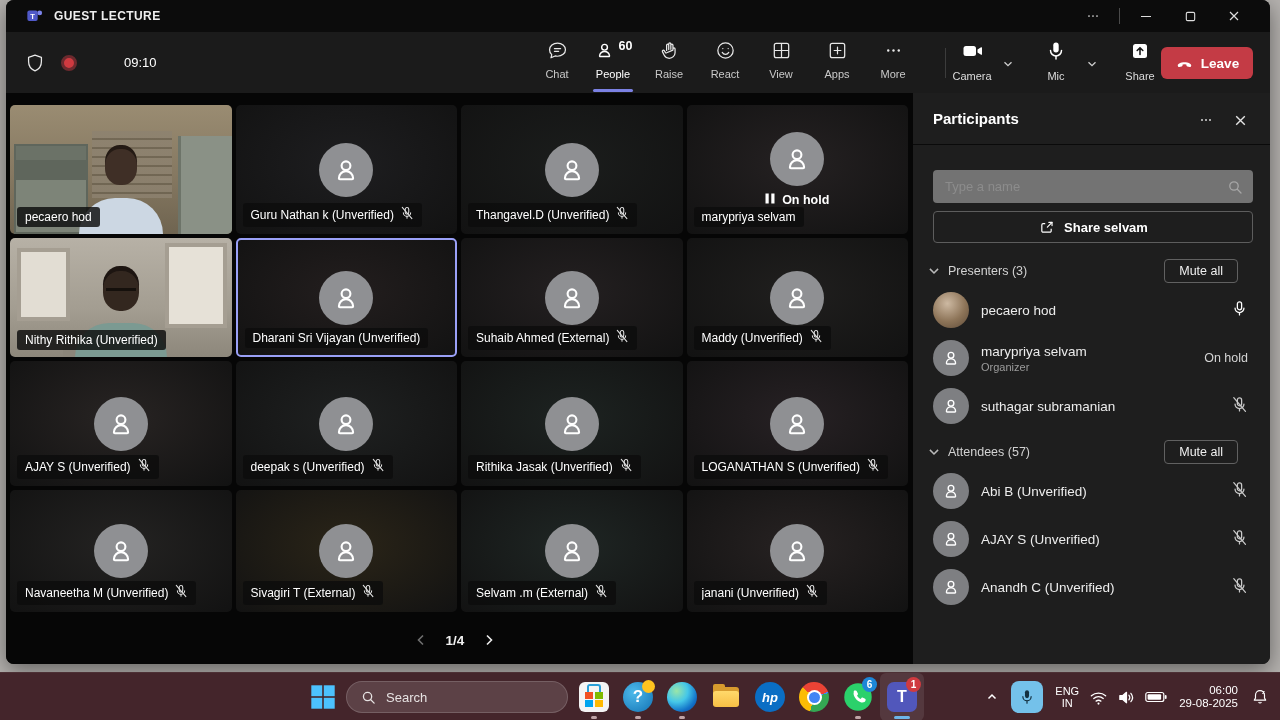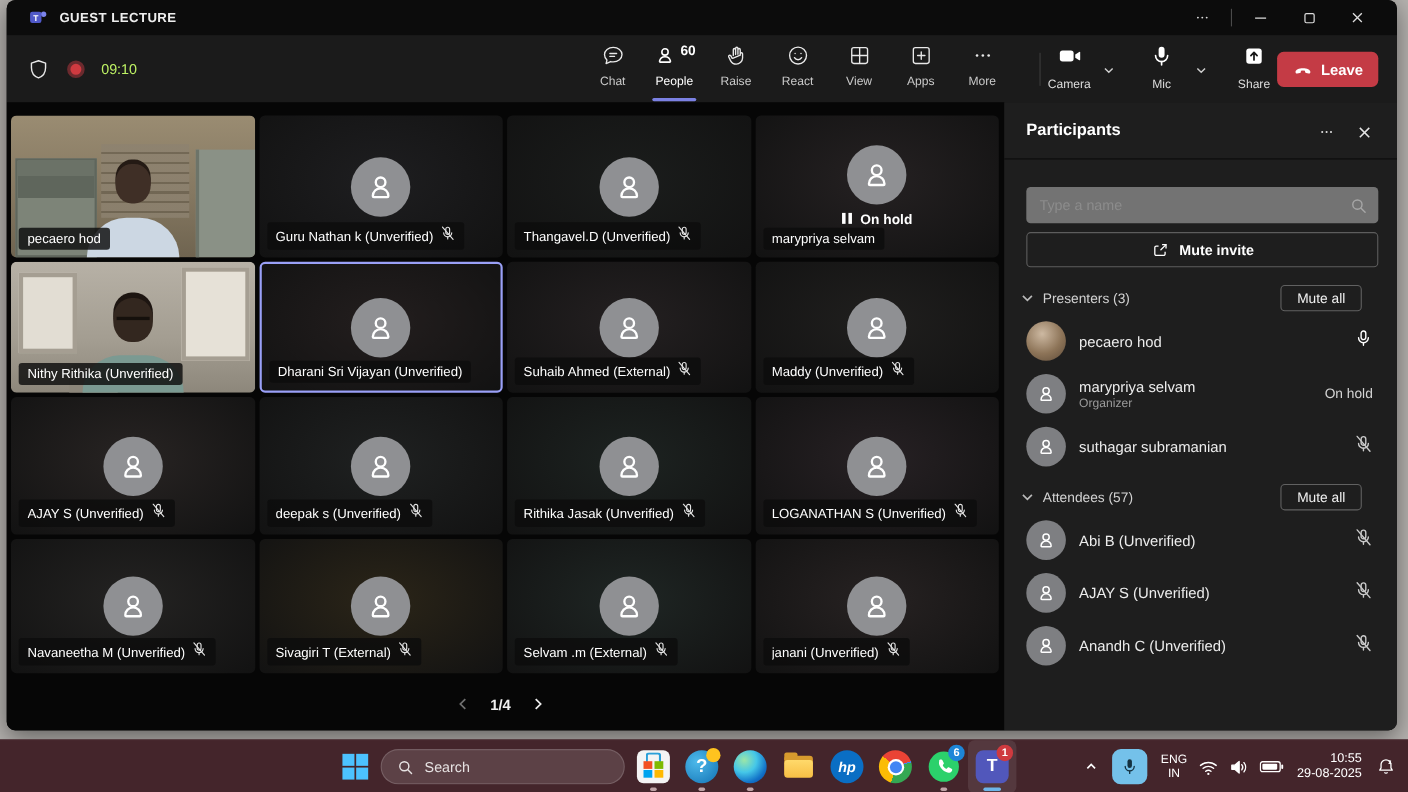--- a/index.html
+++ b/index.html
@@ -18,21 +18,21 @@
   .tb-title { color:#eee; font-size:12px; font-weight:bold; letter-spacing:.4px; }
   .tb-controls { margin-left:auto; display:flex; align-items:center; gap:0; }
   .tb-ctl { width:44px; height:32px; display:flex; align-items:center; justify-content:center; color:#ddd; cursor:default; }
   .tb-sep { width:1px; height:16px; background:#4a4a4a; margin:0 4px; }
 
   
   .mtoolbar { position:absolute; left:0; top:32px; width:100%; height:61px; background:#1b1b1b; }
   .mt-left { position:absolute; left:18px; top:0; height:100%; display:flex; align-items:center; gap:15px; }
   .rec-dot { width:16px; height:16px; border-radius:50%;
              background:var(--record,#cf3a40); border:3px solid #6c2a2e; }
-  .mt-timer { color:#bef264; font-size:13px; }
+  .mt-timer { color:#ffffff; font-size:13px;margin-left:32px; }
   .mt-center { position:absolute; left:523px; top:7px; display:flex; }
   .tb-btn { width:56px; height:50px; position:relative; display:flex; flex-direction:column;
             align-items:center; cursor:pointer; }
   .tb-ic { height:26px; display:flex; align-items:flex-start; justify-content:center; position:relative; }
   .tb-ic svg { width:23px; height:23px; }
   .tb-badge { color:#fff; font-size:12.5px; font-weight:bold; margin-left:2px; line-height:14px; }
   .tb-lbl { color:#c9c9c9; font-size:11px; margin-top:3px; white-space:nowrap; }
   .tb-btn.active .tb-lbl { color:#fff; }
   .active-bar { position:absolute; bottom:-3px; left:8px; width:40px; height:3px; border-radius:2px;
                 background:var(--accent,#7b81e3); }
@@ -685,21 +685,21 @@
         <circle cx="7" cy="7" r="4.2" fill="none" stroke="#a6a6a6" stroke-width="1.3"></circle>
         <path d="M10.3 10.3L14 14" stroke="#a6a6a6" stroke-width="1.3" stroke-linecap="round"></path>
       </svg>
     </div>
     <div class="p-share">
       <svg viewBox="0 0 20 20" fill="none" stroke="#fff" stroke-width="1.4">
         <path d="M8.5 5.5H6A1.5 1.5 0 0 0 4.5 7v7A1.5 1.5 0 0 0 6 15.5h8a1.5 1.5 0 0 0 1.5-1.5v-2.5"></path>
         <path d="M11 9.5l5.5-5.5" stroke-linecap="round"></path>
         <path d="M12.8 4h3.7v3.7" stroke-linecap="round" stroke-linejoin="round"></path>
       </svg>
-      <span class="p-share-lbl">Mute invite</span>
+      <span class="p-share-lbl">Share selvam</span>
     </div>
     <div class="panel-body" id="panel-body">
         <div class="p-sec">
           <span class="chev"><svg viewBox="0 0 12 12" fill="none" stroke="#b9b9b9" stroke-width="1.3">
               <path d="M2.5 4.2L6 7.7l3.5-3.5"></path>
             </svg></span>
           <span class="p-sec-lbl">Presenters (3)</span>
           <button class="p-muteall">Mute all</button>
         </div>
         <div class="p-row">
@@ -925,21 +925,21 @@
         <path d="M12.5 7.5a4 4 0 0 1 0 5"></path>
           <path d="M14.6 5.6a7 7 0 0 1 0 8.8"></path>
       </svg>
       <svg width="22" height="12" viewBox="0 0 22 12">
         <rect x="0.8" y="1.5" width="18" height="9" rx="2" fill="none" stroke="#fff" stroke-width="1.2"></rect>
         <rect x="2.6" y="3.3" width="13.5" height="5.4" rx="1" fill="#fff"></rect>
         <rect x="19.8" y="4" width="1.8" height="4" rx="0.9" fill="#fff"></rect>
       </svg>
     </div>
     <div class="tray-clock">
-      <div>10:55</div>
+      <div>06:00</div>
       <div>29-08-2025</div>
     </div>
     <div class="tray-bell">
       <svg viewBox="0 0 20 20">
         <path d="M10 3a5 5 0 0 1 5 5v3.2l1.3 2.3H3.7L5 11.2V8a5 5 0 0 1 5-5z" fill="none" stroke="#fff" stroke-width="1.3" stroke-linejoin="round"></path>
         <path d="M8.5 15.6a1.6 1.6 0 0 0 3 0" stroke="#fff" stroke-width="1.2" fill="none"></path>
         <text x="12.2" y="6.8" font-size="6.5" fill="#fff" font-weight="bold">z</text>
       </svg>
     </div>
   </div>

